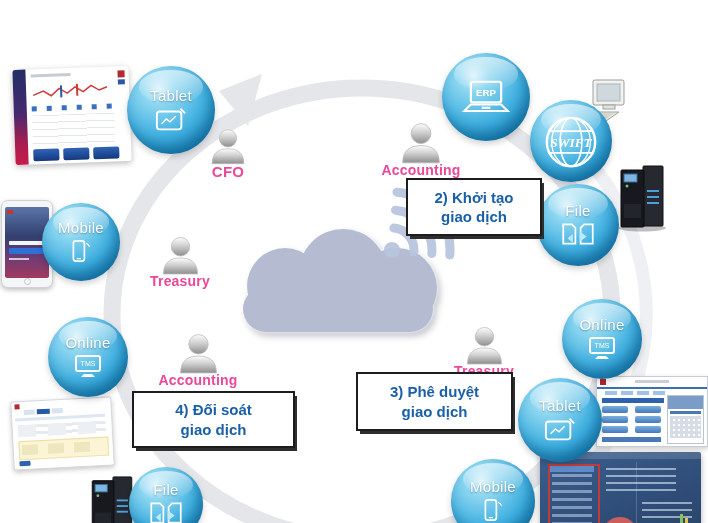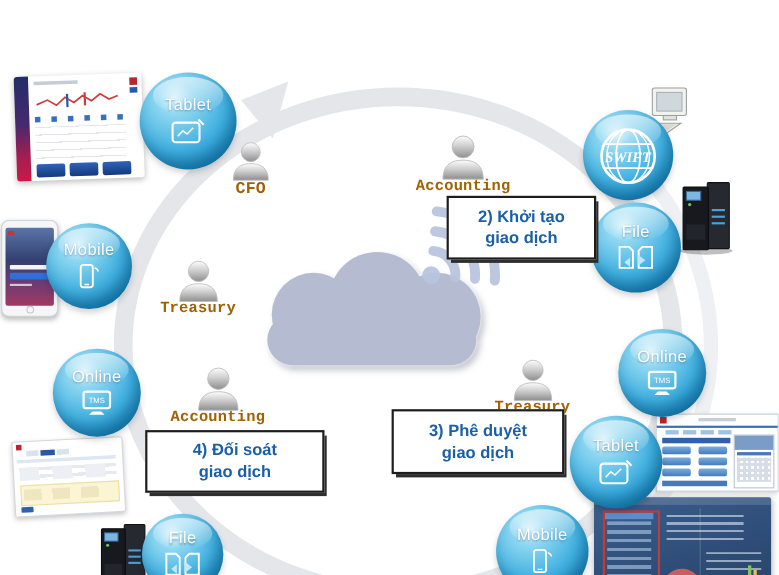--- a/index.html
+++ b/index.html
@@ -20,21 +20,21 @@
         background:radial-gradient(circle at 36% 26%,#d9f2fb 0%,#8ed7f1 18%,#41b0e0 55%,#1d8cc2 80%,#1177a9 100%);
         box-shadow:inset -4px -8px 12px rgba(0,60,100,.38), 0 3px 6px rgba(0,0,0,.18);}
   .chan::before{content:"";position:absolute;top:5%;left:14%;width:72%;height:38%;border-radius:50%;
         background:linear-gradient(rgba(255,255,255,.6),rgba(255,255,255,0));pointer-events:none;}
   .chan-label{position:relative;z-index:1;font-size:15px;letter-spacing:.3px;
         text-shadow:0 1px 2px rgba(0,60,100,.45);line-height:1.1;}
   .chan-icon{position:relative;z-index:1;margin-top:2px;}
 
   
   .person{position:absolute;z-index:3;display:flex;flex-direction:column;align-items:center;}
-  .person-label{font-weight:bold;font-size:14px;color:#a16207;margin-top:-2px;letter-spacing:.2px;font-family:Liberation Mono, monospace;}
+  .person-label{font-weight:bold;font-size:14px;color:#ec4899;margin-top:-2px;letter-spacing:.2px;}
 
   
   .step{position:absolute;z-index:6;background:#fff;border:2px solid #1d1d1d;
         box-shadow:3px 4px 0 -1px #2e2e2e;display:flex;flex-direction:column;
         align-items:center;justify-content:center;text-align:center;}
   .step span{color:#1a5fa8;font-weight:bold;font-size:15px;line-height:1.28;}
 
   
   .shot{position:absolute;z-index:2;background:#fff;border-radius:3px;
         box-shadow:0 2px 6px rgba(0,0,0,.28);}
@@ -265,20 +265,30 @@
     <span class="chan-icon">
       <svg width="36" height="26" viewBox="0 0 40 30">
         <path d="M3 4 h10 l4 4 v18 h-14 z" fill="none" stroke="#fff" stroke-width="2"></path>
         <path d="M37 4 h-10 l-4 4 v18 h14 z" fill="none" stroke="#fff" stroke-width="2"></path>
         <path d="M14 15 l-6 5 6 5 z" fill="#bfe9f7"></path>
         <path d="M22 12 l8 6 -8 6 z" fill="#bfe9f7"></path>
       </svg>
     </span>
   </div>
 
+  <div class="chan" style="left:442px;top:5px;width:88px;height:88px">
+    <span class="chan-icon">
+      <svg width="52" height="38" viewBox="0 0 48 34">
+        <rect x="10" y="2" width="28" height="19" rx="2" fill="none" stroke="#fff" stroke-width="2"></rect>
+        <text x="24" y="15" text-anchor="middle" font-size="9" font-weight="bold" fill="#fff">ERP</text>
+        <path d="M4 29 l6-6 h28 l6 6 z" fill="none" stroke="#fff" stroke-width="2"></path>
+        <line x1="20" y1="26" x2="28" y2="26" stroke="#fff" stroke-width="2"></line>
+      </svg>
+    </span>
+  </div>
 
   <div class="chan" style="left:530px;top:52px;width:82px;height:82px">
     <span class="chan-icon">
       <svg width="58" height="58" viewBox="0 0 48 48">
         <circle cx="24" cy="24" r="20" fill="none" stroke="#fff" stroke-width="2"></circle>
         <ellipse cx="24" cy="24" rx="9" ry="20" fill="none" stroke="#fff" stroke-width="1.3"></ellipse>
         <ellipse cx="24" cy="24" rx="16" ry="20" fill="none" stroke="#fff" stroke-width="1.1"></ellipse>
         <line x1="5" y1="15" x2="43" y2="15" stroke="#fff" stroke-width="1.3"></line>
         <line x1="5" y1="33" x2="43" y2="33" stroke="#fff" stroke-width="1.3"></line>
         <text x="24" y="28" text-anchor="middle" font-size="11" font-weight="bold" font-style="italic" font-family="Liberation Serif, serif" fill="#fff">SWIFT</text>

